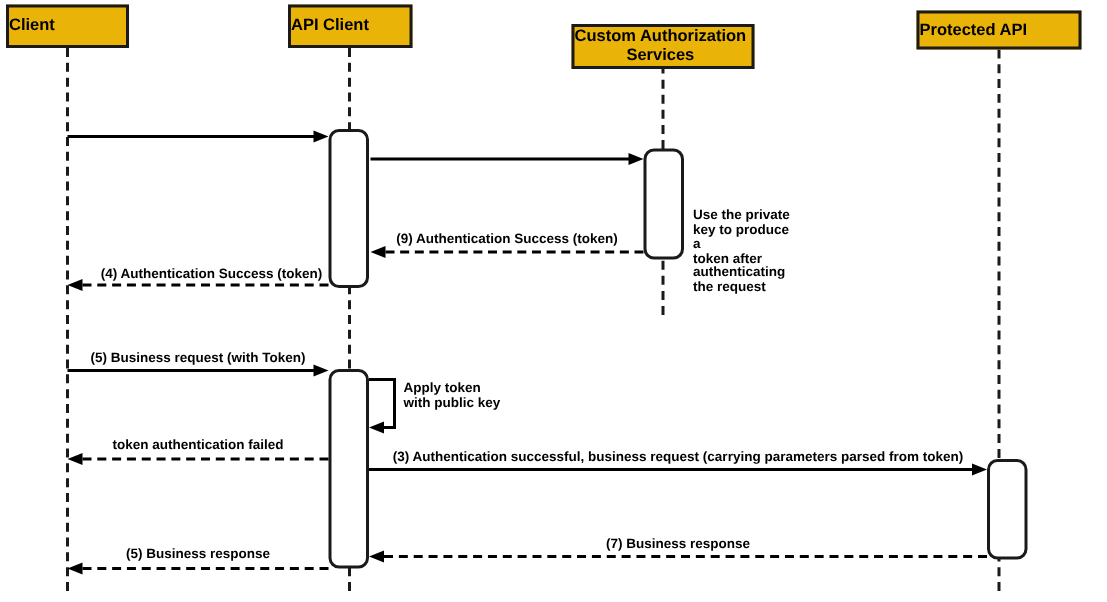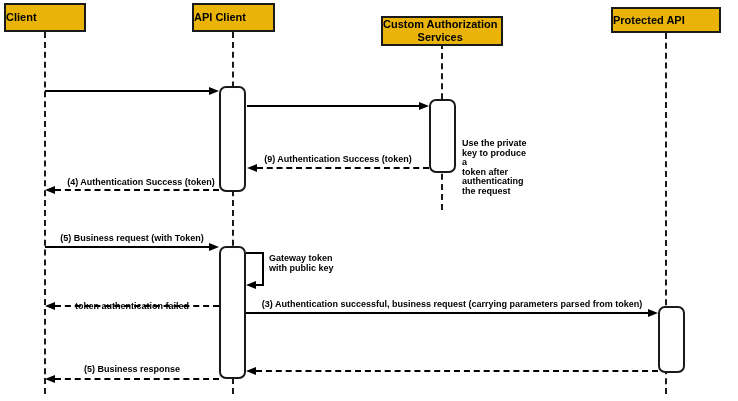--- a/index.html
+++ b/index.html
@@ -76,31 +76,32 @@
   <div class="ah ah-l" style="left:45px;top:186px;"></div>
 
   <div class="mlabel" style="left:45px;top:233px;width:174px;">(5) Business request (with Token)</div>
   <div class="hline" style="left:45px;top:246px;width:166px;"></div>
   <div class="ah ah-r" style="left:209px;top:243px;"></div>
 
   <div class="hline" style="left:246px;top:252px;width:18px;"></div>
   <div class="vline" style="left:262px;top:252px;height:34px;"></div>
   <div class="hline" style="left:256px;top:284px;width:8px;"></div>
   <div class="ah ah-l" style="left:246px;top:281px;"></div>
-  <div class="mlabel left" style="left:269px;top:253px;width:90px;">Gateway token
+  <div class="mlabel left" style="left:269px;top:253px;width:90px;">Apply token
 with public key</div>
 
-  <div class="mlabel" style="left:45px;top:301px;width:174px;text-align:center;">token authentication failed</div>
+  <div class="mlabel" style="left:45px;top:291px;width:174px;text-align:center;">token authentication failed</div>
   <div class="hline dash" style="left:55px;top:305px;width:164px;"></div>
   <div class="ah ah-l" style="left:45px;top:302px;"></div>
 
   <div class="mlabel" style="left:246px;top:299px;width:412px;">(3) Authentication successful, business request (carrying parameters parsed from token)</div>
   <div class="hline" style="left:246px;top:312px;width:404px;"></div>
   <div class="ah ah-r" style="left:648px;top:309px;"></div>
 
+  <div class="mlabel" style="left:246px;top:357px;width:412px;">(7) Business response</div>
   <div class="hline dash" style="left:256px;top:370px;width:402px;"></div>
   <div class="ah ah-l" style="left:246px;top:367px;"></div>
 
   <div class="mlabel" style="left:45px;top:364px;width:174px;">(5) Business response</div>
   <div class="hline dash" style="left:55px;top:378px;width:164px;"></div>
   <div class="ah ah-l" style="left:45px;top:375px;"></div>
 
 </div>
 
 </body></html>

